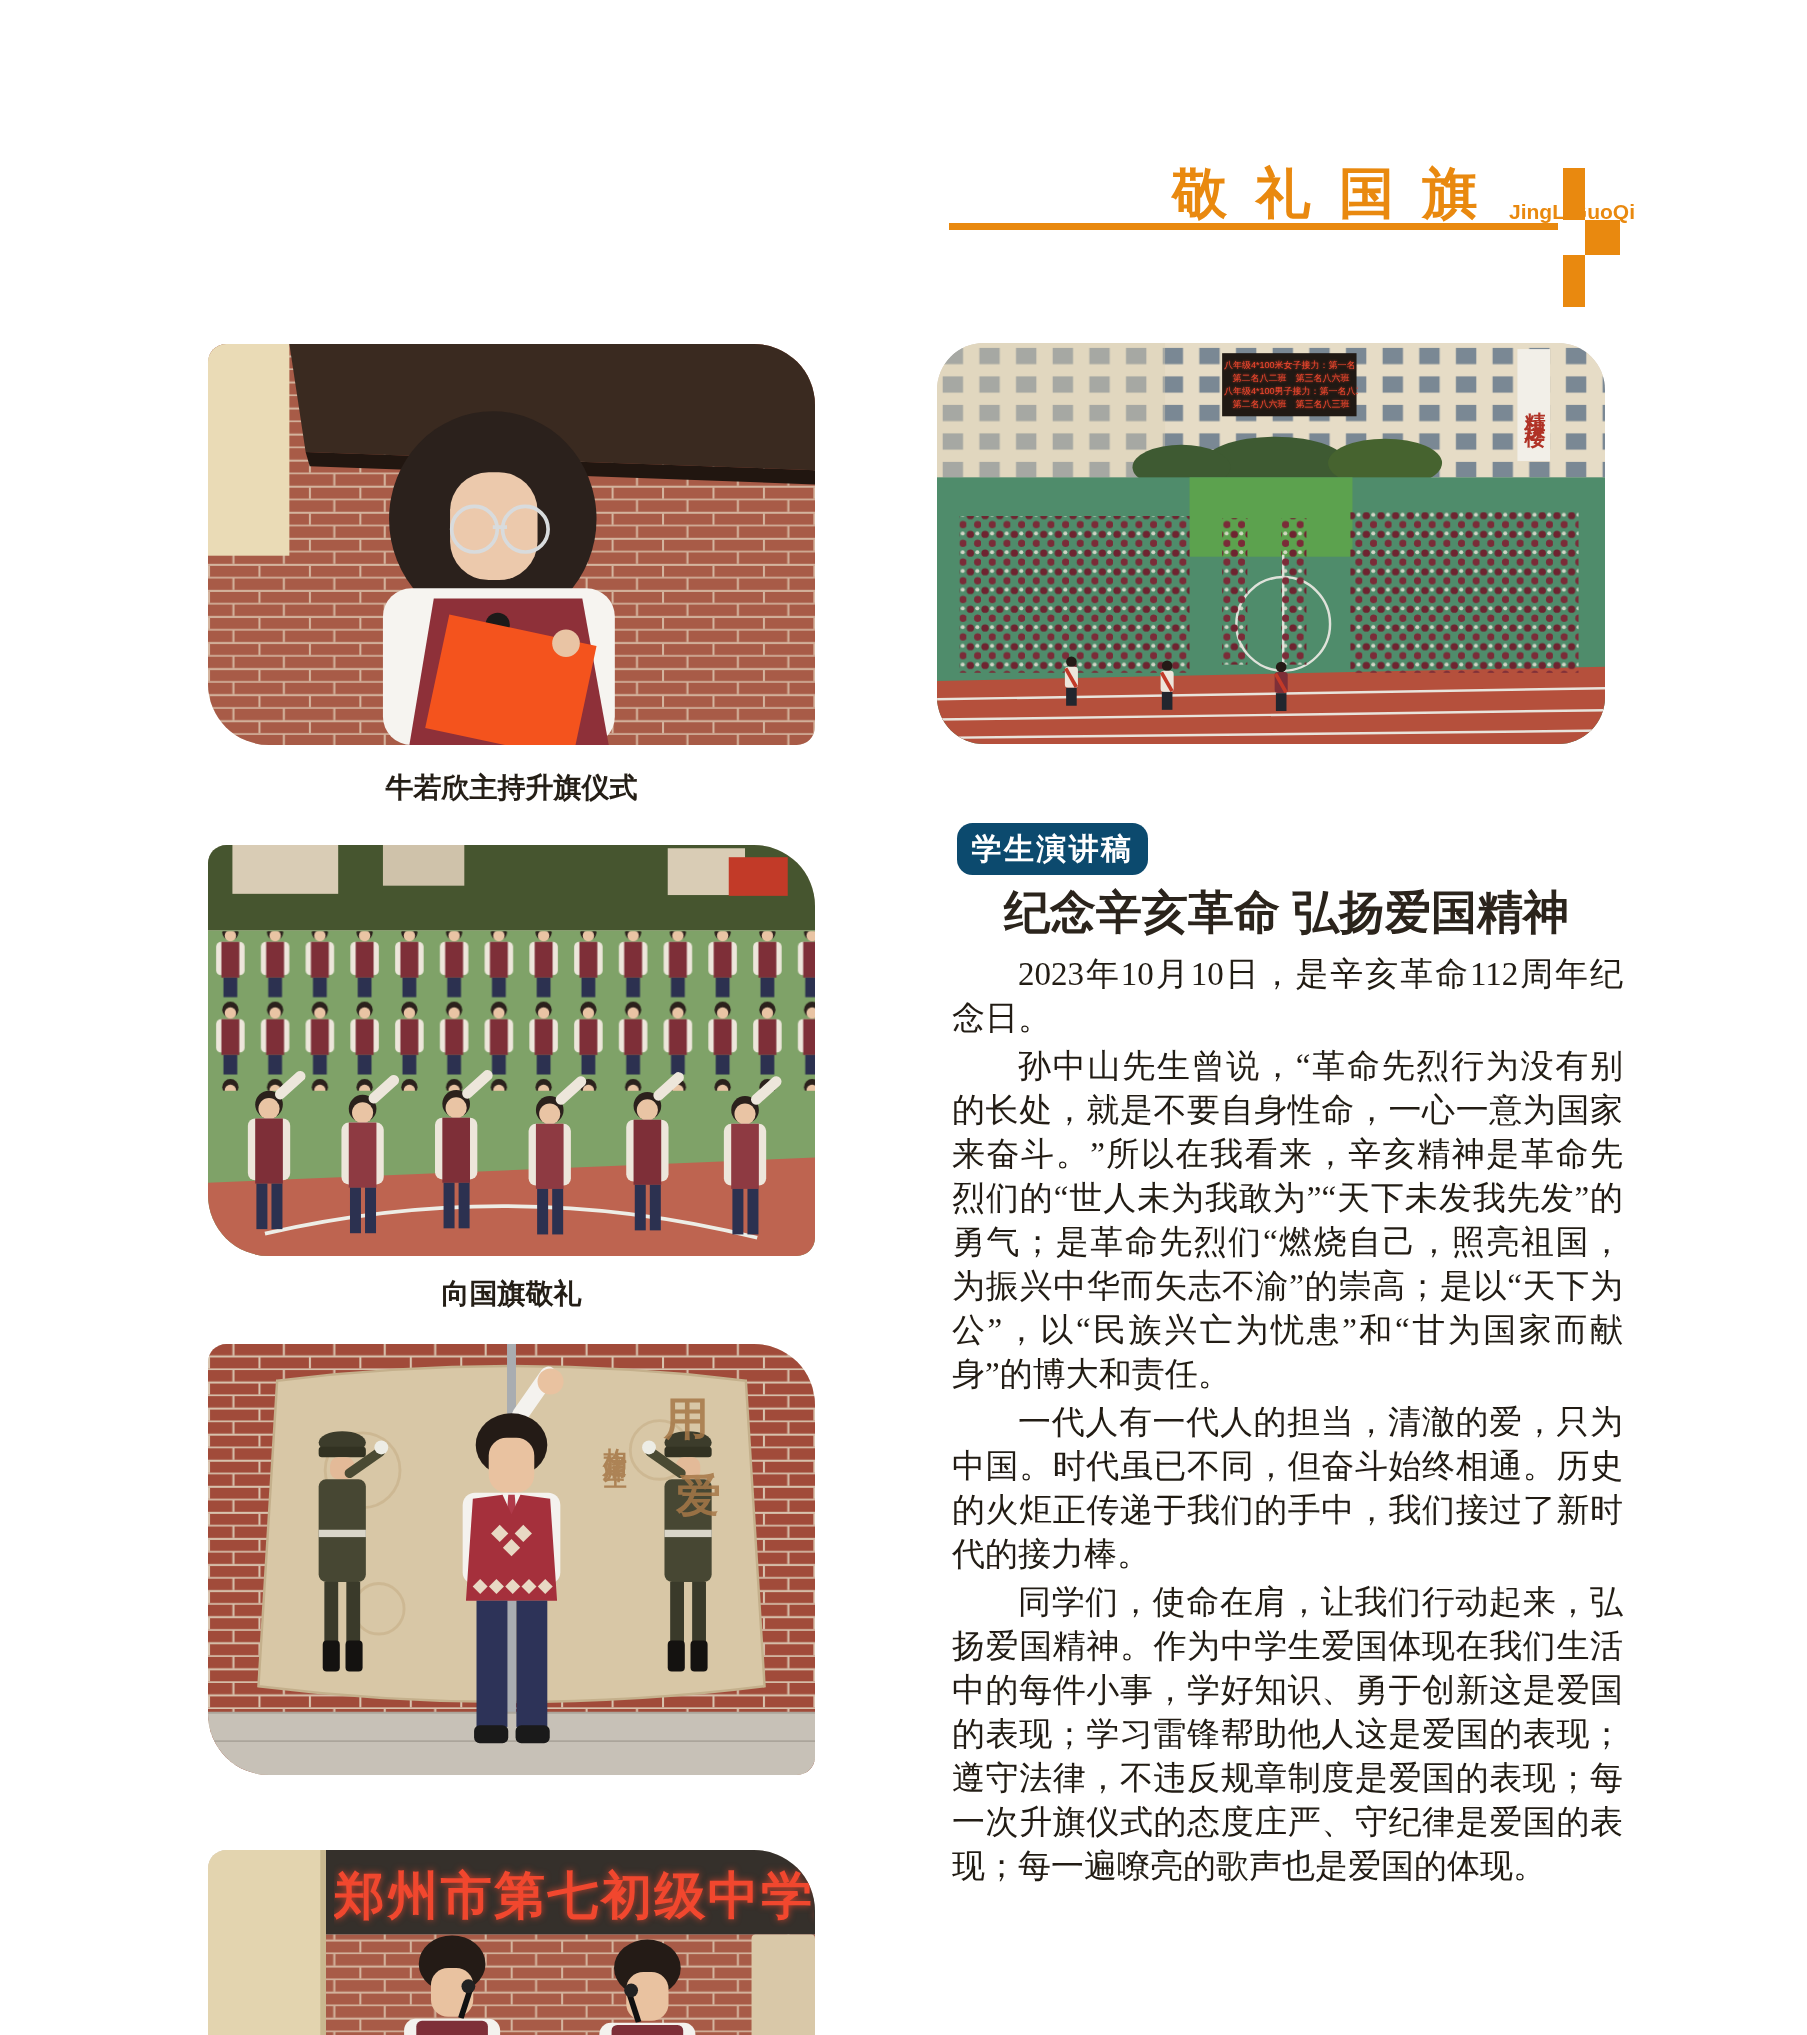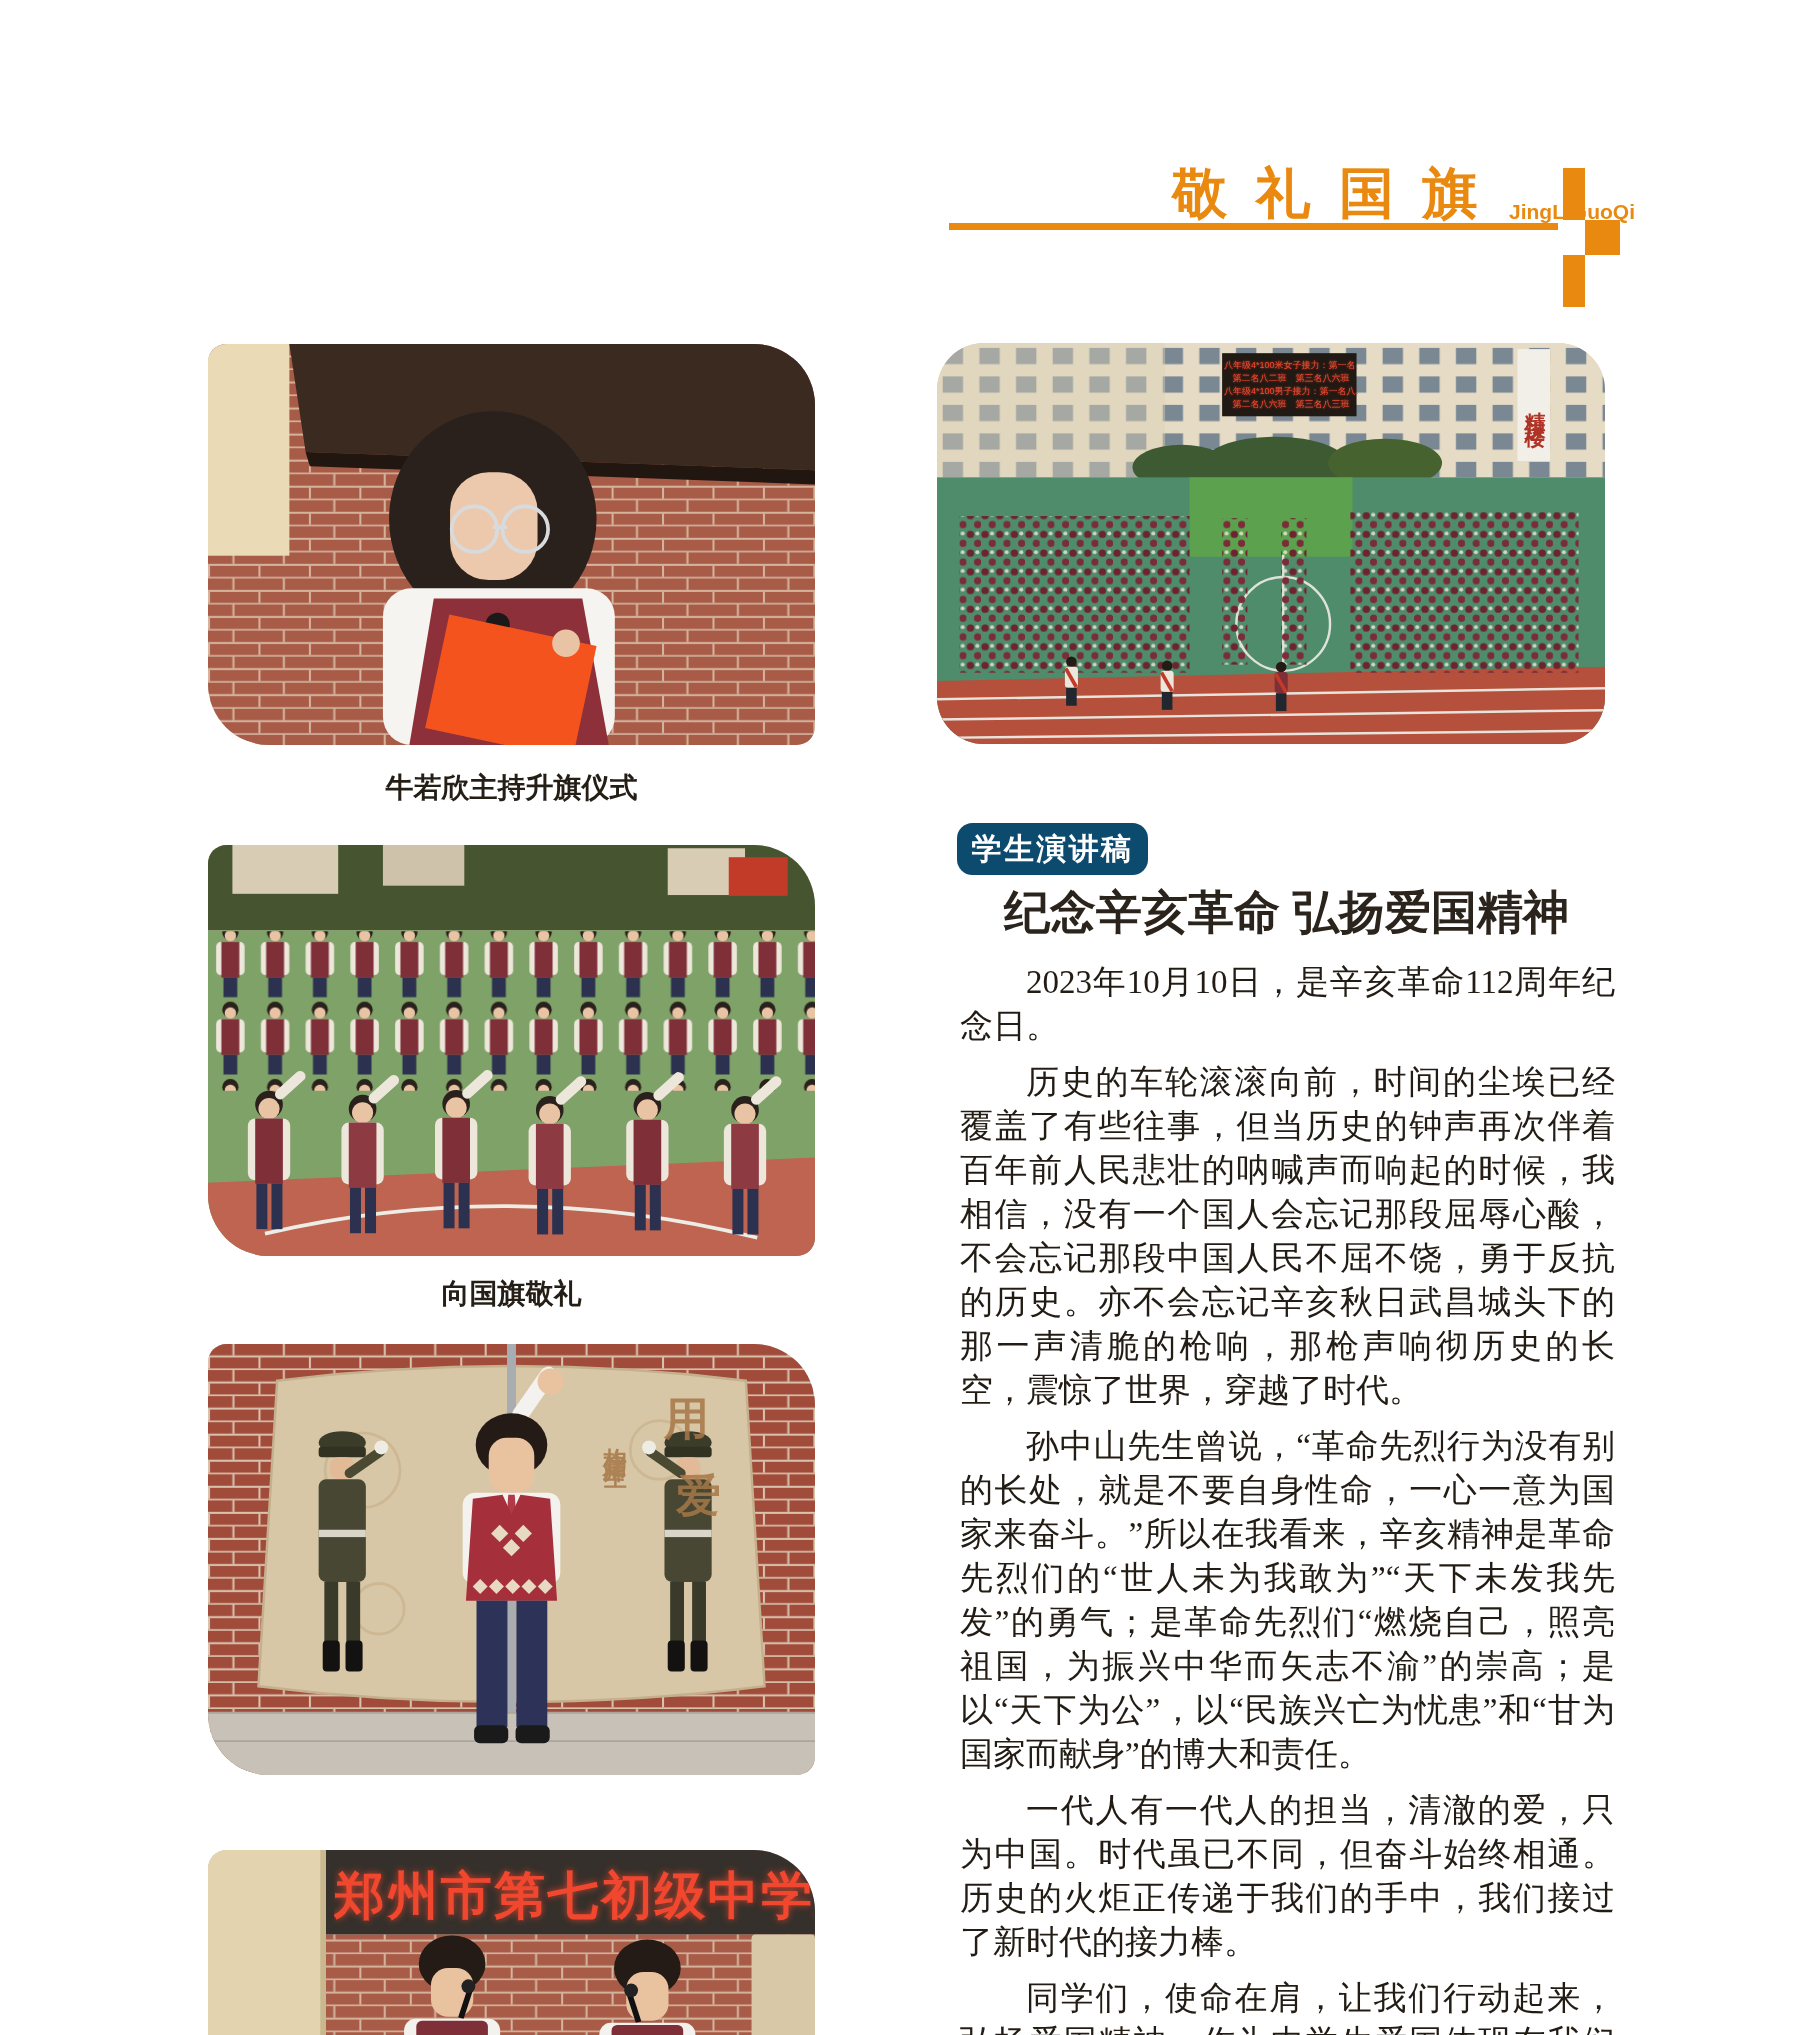--- a/index.html
+++ b/index.html
@@ -52,21 +52,21 @@
   
   .tag{position:absolute;left:957px;top:823px;width:191px;height:52px;background:#0c4a6e;
        border-radius:15.5px;display:flex;align-items:center;justify-content:center;
        color:#ffffff;font-size:30px;font-weight:bold;letter-spacing:2.4px;}
   .sp-title{position:absolute;left:948px;top:882px;width:677px;text-align:center;
             font-size:46px;font-weight:bold;color:#2B241C;font-family:Liberation Sans, sans-serif;
             white-space:nowrap;}
   .sp-body{position:absolute;left:948px;top:948px;width:679px;
            font-size:33px;line-height:44px;color:#221C14;text-align:justify;
            font-family:"Liberation Serif", serif;}
-  .sp-body p{margin:12px;text-indent:2em;}
+  .sp-body p{margin:4px;text-indent:2em;}
 </style>
 </head>
 <body>
 
 <div class="page">
 
   <div class="hd-title">敬礼国旗</div>
   <div class="hd-sub">JingLiGuoQi</div>
   <div class="hd-rule"></div>
   <div class="hd-sq1"></div>
@@ -362,21 +362,20 @@
       <div>八年级4*100男子接力：第一名八二班</div>
       <div>第二名八六班　第三名八三班</div>
     </div>
     <div class="sign5">精进楼</div>
   </div>
 
   <div class="tag">学生演讲稿</div>
   <div class="sp-title">纪念辛亥革命 弘扬爱国精神</div>
   <div class="sp-body">
     <p>2023年10月10日，是辛亥革命112周年纪念日。</p>
-    <p>历史的车轮滚滚向前，时间的尘埃已经覆盖了有些往事，但当历史的钟声再次伴着百年前人民悲壮的呐喊声而响起的时候，我相信，没有一个国人会忘记那段屈辱心酸，不会忘记那段中国人民不屈不饶，勇于反抗的历史。亦不会忘记辛亥秋日武昌城头下的那一声清脆的枪响，那枪声响彻历史的长空，震惊了世界，穿越了时代。</p>
     <p>孙中山先生曾说，“革命先烈行为没有别的长处，就是不要自身性命，一心一意为国家来奋斗。”所以在我看来，辛亥精神是革命先烈们的“世人未为我敢为”“天下未发我先发”的勇气；是革命先烈们“燃烧自己，照亮祖国，为振兴中华而矢志不渝”的崇高；是以“天下为公”，以“民族兴亡为忧患”和“甘为国家而献身”的博大和责任。</p>
     <p>一代人有一代人的担当，清澈的爱，只为中国。时代虽已不同，但奋斗始终相通。历史的火炬正传递于我们的手中，我们接过了新时代的接力棒。</p>
     <p>同学们，使命在肩，让我们行动起来，弘扬爱国精神。作为中学生爱国体现在我们生活中的每件小事，学好知识、勇于创新这是爱国的表现；学习雷锋帮助他人这是爱国的表现；遵守法律，不违反规章制度是爱国的表现；每一次升旗仪式的态度庄严、守纪律是爱国的表现；每一遍嘹亮的歌声也是爱国的体现。</p>
 
   </div>
 
 </div>
 
 
 </body></html>

